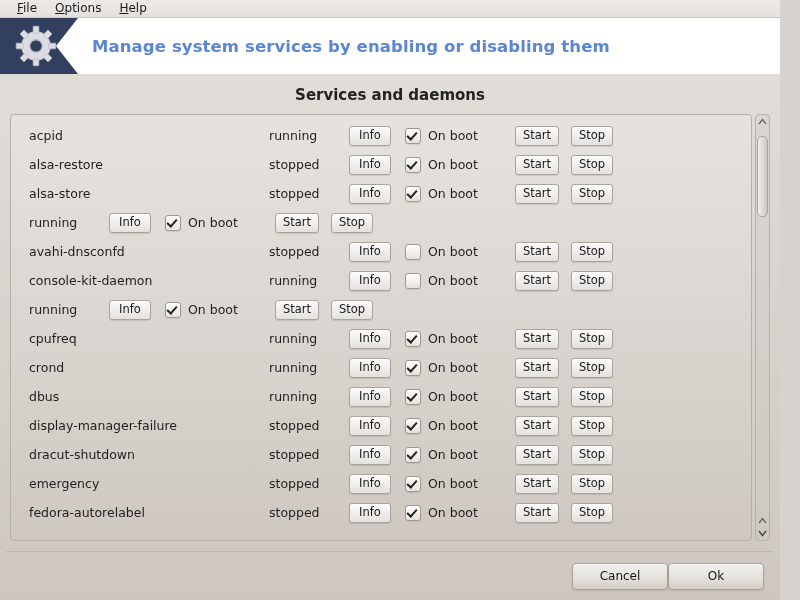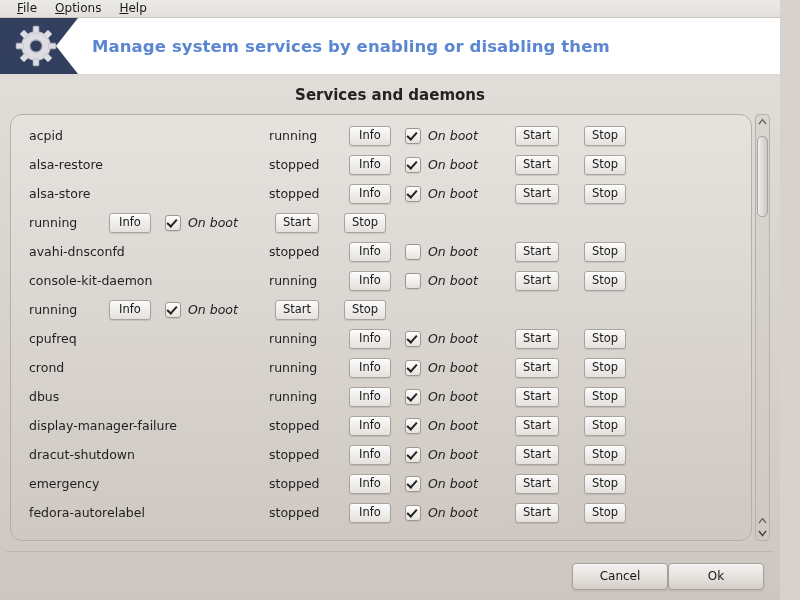--- a/index.html
+++ b/index.html
@@ -110,21 +110,21 @@
   .list-area {
     flex: 1 1 auto;
     margin: 4px 10px 0 10px;
     display: flex;
     position: relative;
     min-height: 0;
   }
   .list-panel {
     flex: 1 1 auto;
     border: 1px solid #b5afa9;
-    border-radius: 12px;
+    border-radius: 4px;
     background: linear-gradient(to bottom, #e6e3df 0%, #ddd9d4 35%, #cfc8c2 100%);
     overflow: hidden;
     position: relative;
     min-width: 0;
   }
   .rows {
     padding-top: 6px;
   }
   .row {
     height: 29px;
@@ -147,28 +147,26 @@
     font-size: 12.5px;
     color: #1f1f1f;
   }
   .col-info {
     flex: 0 0 56px;
   }
   .col-boot {
     flex: 0 0 110px;
     display: flex;
     align-items: center;
-    font-style: italic;
   }
   .col-start {
     flex: 0 0 56px;
   }
   .col-stop {
     flex: 0 0 56px;
-    margin-left: 13px;
   }
 
   
   .btn {
     display: inline-block;
     font-family: "DejaVu Sans", sans-serif;
     font-size: 11.5px;
     color: #1a1a1a;
     background: linear-gradient(to bottom, #fbfbfa 0%, #f1efed 45%, #e4e1dd 100%);
     border: 1px solid #a9a39d;

